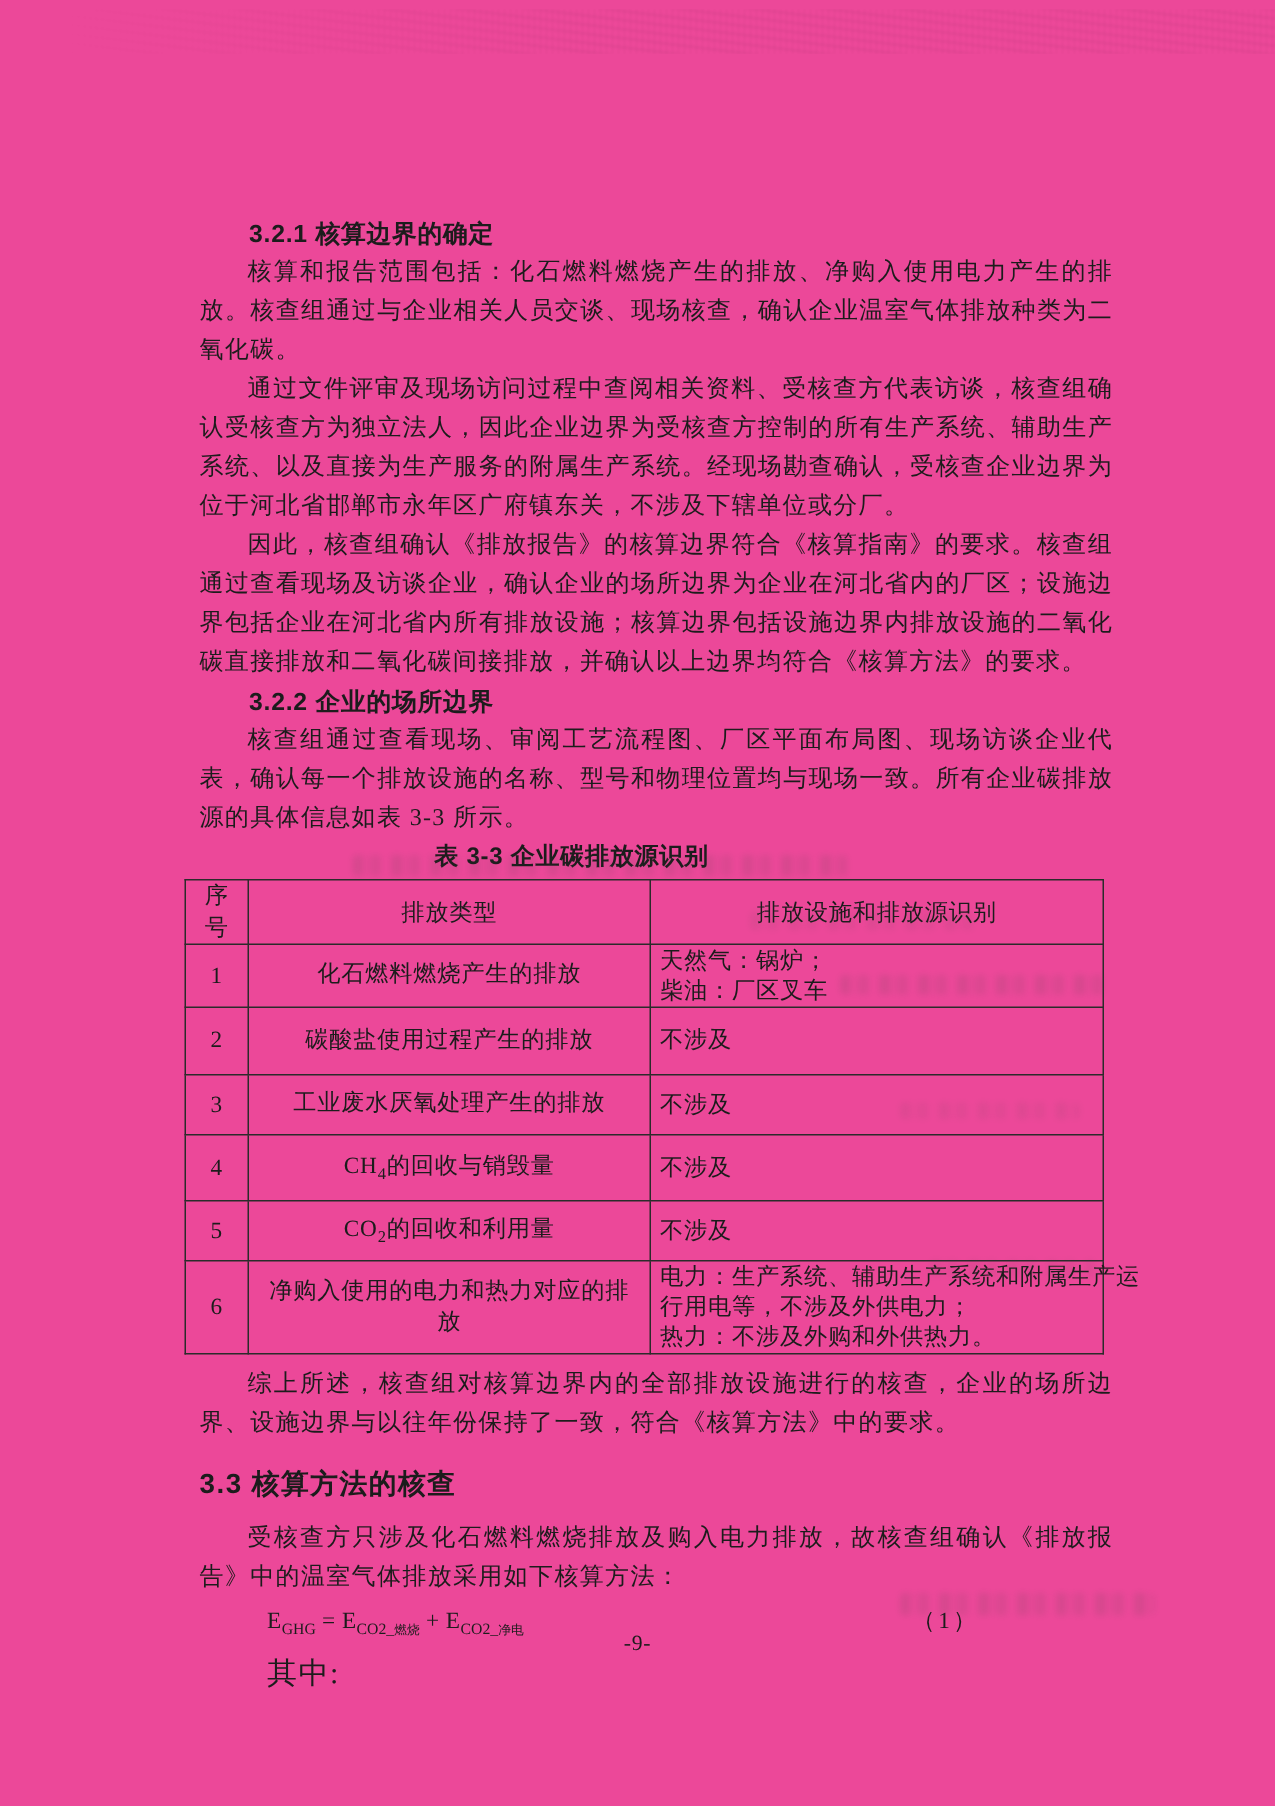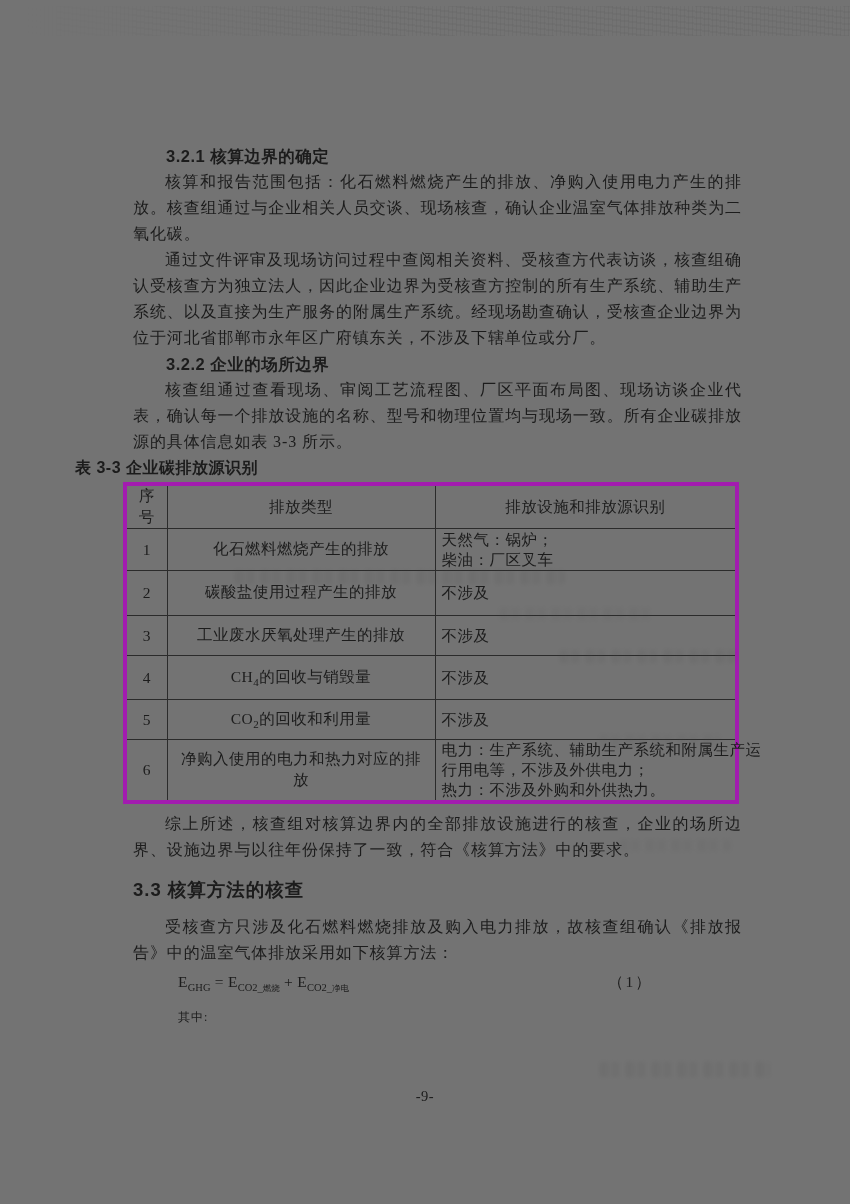--- a/index.html
+++ b/index.html
@@ -1,19 +1,19 @@
 <!DOCTYPE html>
 <html><head>
 <meta charset="utf-8">
 <style>
   html,body{margin:0;padding:0;background:#e8e8e8;}
   .page{
     position:relative;
     width:850px;height:1204px;
-    background:#737373;
+    background:#ec4899;
     color:#1c1c1c;
     font-family:"Liberation Serif", serif;
     overflow:hidden;
     box-shadow:0 0 4px rgba(0,0,0,.25);
   }
   
   .scan-noise{
     position:absolute;left:0;top:6px;width:850px;height:30px;
     background:
       repeating-linear-gradient(90deg, rgba(0,0,0,.05) 0 1px, transparent 1px 4px),
@@ -38,31 +38,31 @@
   .hsub{
     margin:0;font-size:16.5px;line-height:26px;font-weight:bold;
     font-family:"Liberation Sans", sans-serif;
     text-indent:2em;letter-spacing:.5px;
   }
   .para{
     margin:0;font-size:16px;line-height:26px;
     text-align:justify;text-indent:2em;letter-spacing:.9px;
   }
   .table-caption-wrap{
-    width:612px;margin:2px 0 0 -10px;
+    width:612px;margin:2px 0 0 -10px;text-align:center;
   }
   .table-caption{
     position:relative;left:-48px;
     font-family:"Liberation Sans", sans-serif;
     font-weight:bold;font-size:16px;line-height:22px;letter-spacing:.5px;
   }
   table.src{
     table-layout:fixed;border-collapse:collapse;
     width:612px;margin-left:-10px;margin-top:3px;
-    border:4px solid #a21caf;
+    border:1px solid #a21caf;
     font-size:15.5px;
   }
   table.src th, table.src td{
     border:1px solid #2b2b2b;
     font-weight:normal;
     vertical-align:middle;
     padding:0 6px;
     letter-spacing:.5px;
   }
   td.c-no{text-align:center;}
@@ -82,38 +82,39 @@
   .formula-line{
     position:relative;
     margin:4px 0 0 45px;
     font-size:15.5px;line-height:24px;
     font-family:"Liberation Serif", serif;
     letter-spacing:.3px;
   }
   .formula-line sub{font-size:10.5px;letter-spacing:0;}
   .sub-cn{font-size:8.5px;}
   .eq-number{position:absolute;left:430px;top:0;letter-spacing:2px;}
-  .where-line{margin:4px 0 0 45px;font-size:12px;line-height:26px;letter-spacing:1px;}
+  .where-line{margin:4px 0 0 45px;font-size:20px;line-height:26px;letter-spacing:1px;}
   .page-number{
     position:absolute;left:0;top:1088px;width:850px;
     text-align:center;font-size:14.5px;letter-spacing:.5px;
   }
 </style>
 </head>
 <body>
 
 <div class="page">
 
   <div class="scan-noise"></div>
 
   <div class="content">
 
     <h3 class="hsub">3.2.1 核算边界的确定</h3>
     <p class="para">核算和报告范围包括：化石燃料燃烧产生的排放、净购入使用电力产生的排放。核查组通过与企业相关人员交谈、现场核查，确认企业温室气体排放种类为二氧化碳。</p>
     <p class="para">通过文件评审及现场访问过程中查阅相关资料、受核查方代表访谈，核查组确认受核查方为独立法人，因此企业边界为受核查方控制的所有生产系统、辅助生产系统、以及直接为生产服务的附属生产系统。经现场勘查确认，受核查企业边界为位于河北省邯郸市永年区广府镇东关，不涉及下辖单位或分厂。</p>
+    <p class="para">因此，核查组确认《排放报告》的核算边界符合《核算指南》的要求。核查组通过查看现场及访谈企业，确认企业的场所边界为企业在河北省内的厂区；设施边界包括企业在河北省内所有排放设施；核算边界包括设施边界内排放设施的二氧化碳直接排放和二氧化碳间接排放，并确认以上边界均符合《核算方法》的要求。</p>
 
     <h3 class="hsub">3.2.2 企业的场所边界</h3>
     <p class="para">核查组通过查看现场、审阅工艺流程图、厂区平面布局图、现场访谈企业代表，确认每一个排放设施的名称、型号和物理位置均与现场一致。所有企业碳排放源的具体信息如表 3-3 所示。</p>
 
     <div class="table-caption-wrap">
       <span class="table-caption">表 3-3 企业碳排放源识别</span>
     </div>
 
     <table class="src">
       <colgroup>

